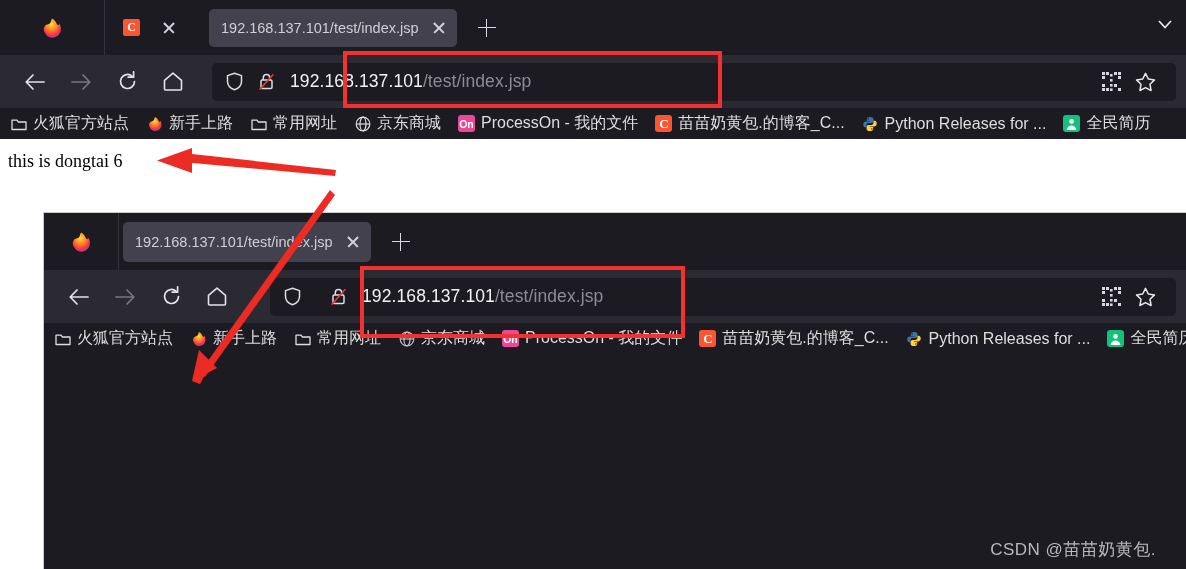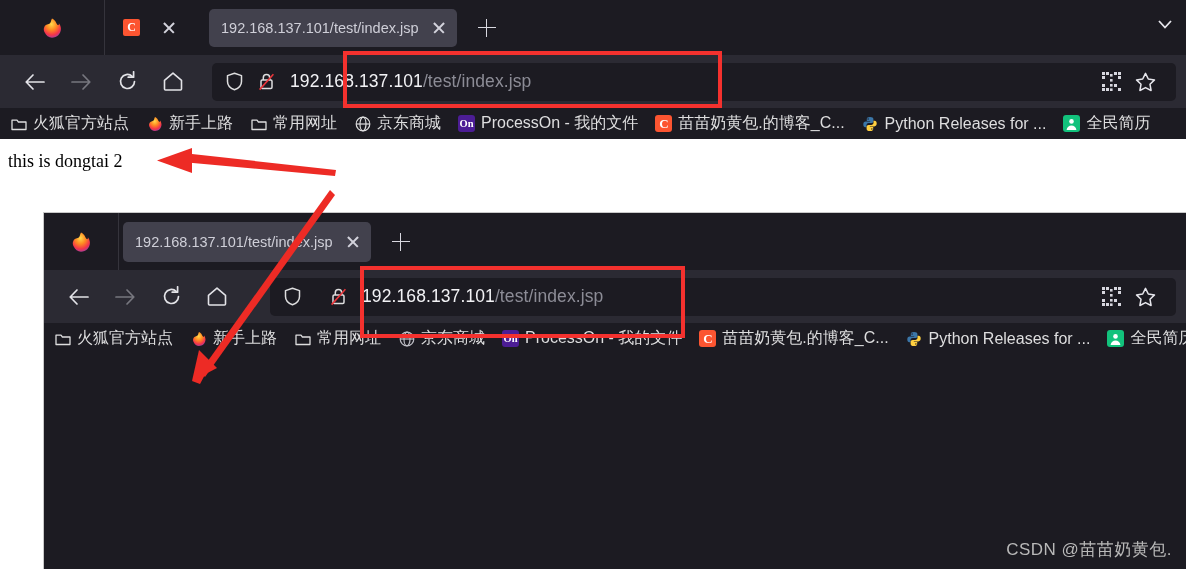--- a/index.html
+++ b/index.html
@@ -173,21 +173,21 @@
     margin-right: 6px;
     display: flex; align-items: center; justify-content: center;
     border-radius: 3px;
     font-size: 11px; font-weight: bold; color: #fff;
   }
   .bm-label {
     color: #dededf;
     font-size: 16px;
   }
   .ico-folder { }
-  .ico-on { background: #4c1d95; font-family: Liberation Serif, serif; font-size:10.5px; }
+  .ico-on { background: #ec4899; font-family: Liberation Sans, sans-serif; font-size:10.5px; }
   .ico-csdn { background: #fc5531; font-family: "Liberation Serif", serif; font-size: 13px; }
   .ico-green { background: #12c27c; }
 
   
   .content {
     background: #ffffff;
   }
   .page-text {
     font-family: "Liberation Serif", serif;
     font-size: 18px;
@@ -234,21 +234,21 @@
   svg.annot {
     position: absolute;
     left: 0; top: 0;
     width: 1186px; height: 569px;
     pointer-events: none;
     overflow: visible;
   }
 
   .watermark {
     position: absolute;
-    right: 14px; bottom: 8px;
+    right: 30px; bottom: 8px;
     color: #b9b9b9;
     font-size: 17px;
     font-family: "Liberation Sans", sans-serif;
     letter-spacing: 0.5px;
   }
 </style>
 </head>
 <body>
 
 <div class="browser" id="outer">
@@ -415,21 +415,21 @@
         <svg width="13" height="13" viewBox="0 0 13 13">
             <circle cx="6.5" cy="4.4" r="2.3" fill="#fff"></circle>
             <path d="M1.6 13c.4-3 2.4-4.5 4.9-4.5s4.5 1.5 4.9 4.5z" fill="#fff"></path>
           </svg>
       </span>
       <span class="bm-label">全民简历</span>
     </div>
   </div>
 
   <div class="content">
-    <div class="page-text">this is dongtai 2</div>
+    <div class="page-text">this is dongtai 6</div>
   </div>
 </div>
 
 <div class="browser" id="inner">
 
   <div class="tabstrip">
     <div class="fox-zone">
       <svg class="firefox-logo" viewBox="0 0 32 32">
         <path d="M16 2c-2 3-1 5-3 7-2 2-6 1-8 5-1.6 3.2-1 6 .4 8.6C7.3 26.8 11.3 30 16 30c7.2 0 13-5.6 13-13 0-3-1.3-6-3-8 .3 2-.6 3.4-1.6 2.6C22 9.6 22 4.8 16 2z" fill="url(#fxg1)"></path>
       </svg>

